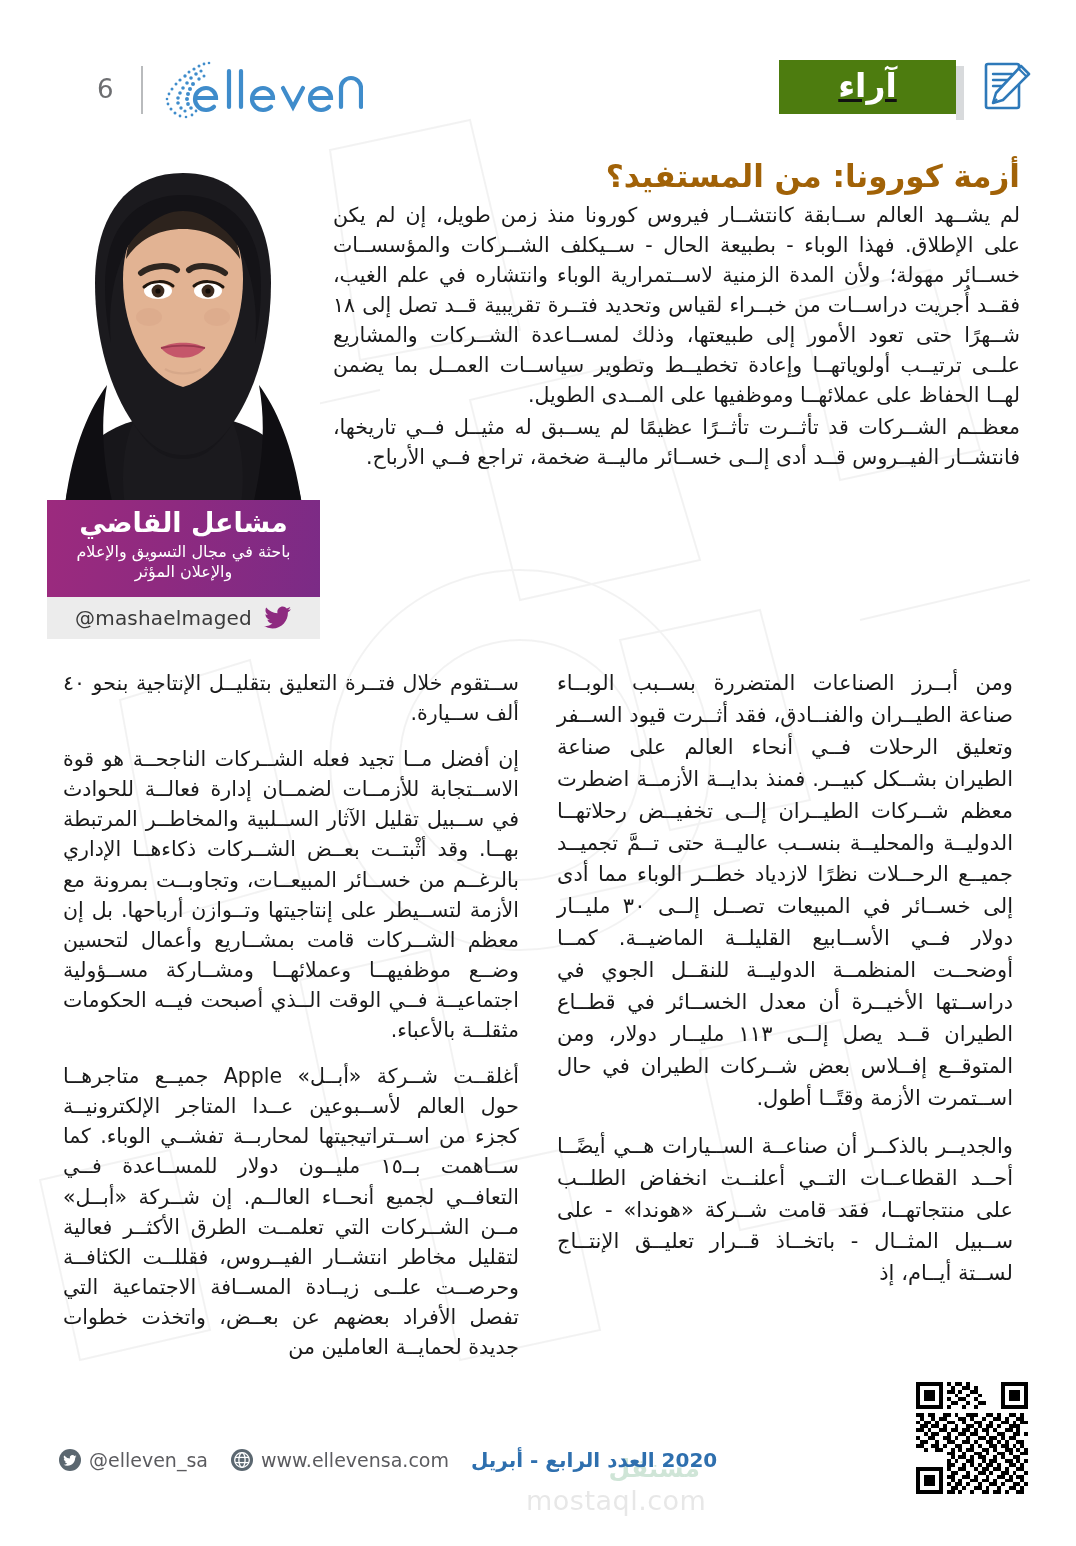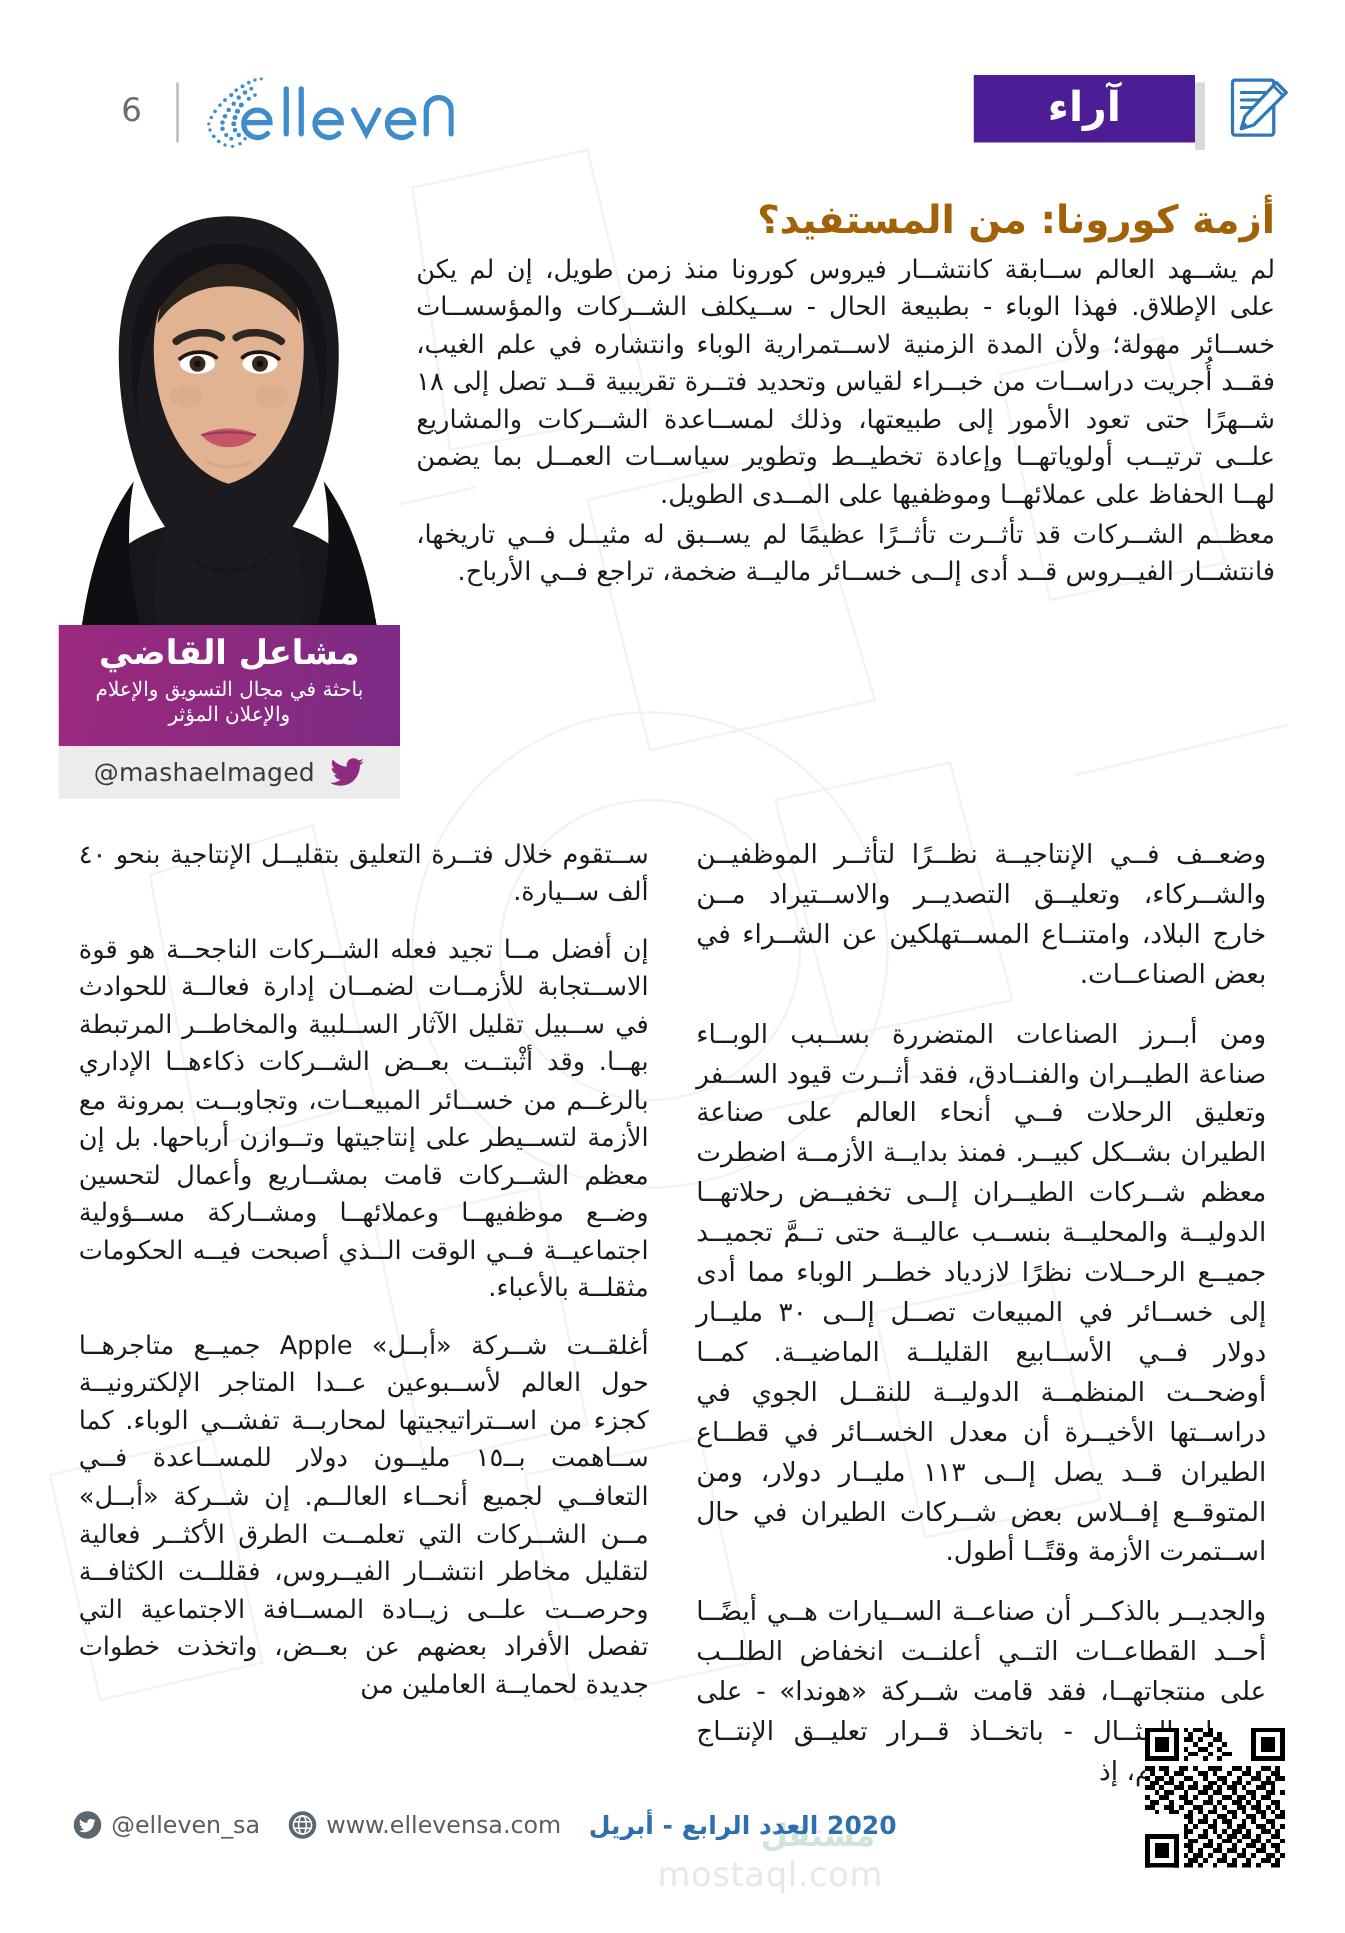--- a/index.html
+++ b/index.html
@@ -24,22 +24,22 @@
     font-size:26px;color:#6d6e71;font-weight:400;letter-spacing:.5px;
   }
   .header-divider{
     position:absolute;left:141px;top:66px;width:2px;height:48px;background:#b9bbbd;
   }
   .brand{position:absolute;left:163px;top:58px;width:200px;height:62px;}
   .brand svg{display:block;}
 
   .section-tag{
     position:absolute;left:779px;top:60px;width:177px;height:54px;
-    background:#4c1d95;
-    display:flex;align-items:center;justify-content:center;
+    background:#4d7c0f;
+    display:flex;align-items:center;justify-content:center;text-decoration:underline;
   }
   .section-tag span{
     color:#fff;font-size:33px;font-weight:700;line-height:1;
     letter-spacing:0;
     transform:translateY(-2px);
   }
   .section-tag-shadow{
     position:absolute;left:956px;top:66px;width:8px;height:54px;background:#d8dadc;
   }
   .section-icon{position:absolute;left:975px;top:57px;width:60px;height:60px;}
@@ -322,21 +322,20 @@
   </div>
 
   <div class="headline">أزمة كورونا: من المستفيد؟</div>
 
   <div class="toptext">
     <p>لم يشــهد العالم ســابقة كانتشــار فيروس كورونا منذ زمن طويل، إن لم يكن على الإطلاق. فهذا الوباء - بطبيعة الحال - ســيكلف الشــركات والمؤسســات خســائر مهولة؛ ولأن المدة الزمنية لاســتمرارية الوباء وانتشاره في علم الغيب، فقــد أُجريت دراســات من خبــراء لقياس وتحديد فتــرة تقريبية قــد تصل إلى ١٨ شــهرًا حتى تعود الأمور إلى طبيعتها، وذلك لمســاعدة الشــركات والمشاريع علــى ترتيــب أولوياتهــا وإعادة تخطيــط وتطوير سياســات العمــل بما يضمن لهــا الحفاظ على عملائهــا وموظفيها على المــدى الطويل.</p>
     <p>معظــم الشــركات قد تأثــرت تأثــرًا عظيمًا لم يســبق له مثيــل فــي تاريخها، فانتشــار الفيــروس قــد أدى إلــى خســائر ماليــة ضخمة، تراجع فــي الأرباح.</p>
   </div>
 
   <div class="col right">
-    <p>وضعــف فــي الإنتاجيــة نظــرًا لتأثــر الموظفيــن والشــركاء، وتعليــق التصديــر والاســتيراد مــن خارج البلاد، وامتنــاع المســتهلكين عن الشــراء في بعض الصناعــات.</p>
     <p>ومن أبــرز الصناعات المتضررة بســبب الوبــاء صناعة الطيــران والفنــادق، فقد أثــرت قيود الســفر وتعليق الرحلات فــي أنحاء العالم على صناعة الطيران بشــكل كبيــر. فمنذ بدايــة الأزمــة اضطرت معظم شــركات الطيــران إلــى تخفيــض رحلاتهــا الدوليــة والمحليــة بنســب عاليــة حتى تــمَّ تجميــد جميــع الرحــلات نظرًا لازدياد خطــر الوباء مما أدى إلى خســائر في المبيعات تصــل إلــى ٣٠ مليــار دولار فــي الأســابيع القليلــة الماضيــة. كمــا أوضحــت المنظمــة الدوليــة للنقــل الجوي في دراســتها الأخيــرة أن معدل الخســائر في قطــاع الطيران قــد يصل إلــى ١١٣ مليــار دولار، ومن المتوقــع إفــلاس بعض شــركات الطيران في حال اســتمرت الأزمة وقتًــا أطول.</p>
     <p>والجديــر بالذكــر أن صناعــة الســيارات هــي أيضًــا أحــد القطاعــات التــي أعلنــت انخفاض الطلــب على منتجاتهــا، فقد قامت شــركة «هوندا» - على ســبيل المثــال - باتخــاذ قــرار تعليــق الإنتــاج لســتة أيــام، إذ</p>
   </div>
 
   <div class="col left">
     <p>ســتقوم خلال فتــرة التعليق بتقليــل الإنتاجية بنحو ٤٠ ألف ســيارة.</p>
     <p>إن أفضل مــا تجيد فعله الشــركات الناجحــة هو قوة الاســتجابة للأزمــات لضمــان إدارة فعالــة للحوادث في ســبيل تقليل الآثار الســلبية والمخاطــر المرتبطة بهــا. وقد أثْبتــت بعــض الشــركات ذكاءهــا الإداري بالرغــم من خســائر المبيعــات، وتجاوبــت بمرونة مع الأزمة لتســيطر على إنتاجيتها وتــوازن أرباحها. بل إن معظم الشــركات قامت بمشــاريع وأعمال لتحسين وضــع موظفيهــا وعملائهــا ومشــاركة مســؤولية اجتماعيــة فــي الوقت الــذي أصبحت فيــه الحكومات مثقلــة بالأعباء.</p>
     <p>أغلقــت شــركة «أبــل» Apple جميــع متاجرهــا حول العالم لأســبوعين عــدا المتاجر الإلكترونيــة كجزء من اســتراتيجيتها لمحاربــة تفشــي الوباء. كما ســاهمت بــ١٥ مليــون دولار للمســاعدة فــي التعافــي لجميع أنحــاء العالــم. إن شــركة «أبــل» مــن الشــركات التي تعلمــت الطرق الأكثــر فعالية لتقليل مخاطر انتشــار الفيــروس، فقللــت الكثافــة وحرصــت علــى زيــادة المســافة الاجتماعية التي تفصل الأفراد بعضهم عن بعــض، واتخذت خطوات جديدة لحمايــة العاملين من</p>
   </div>
 

